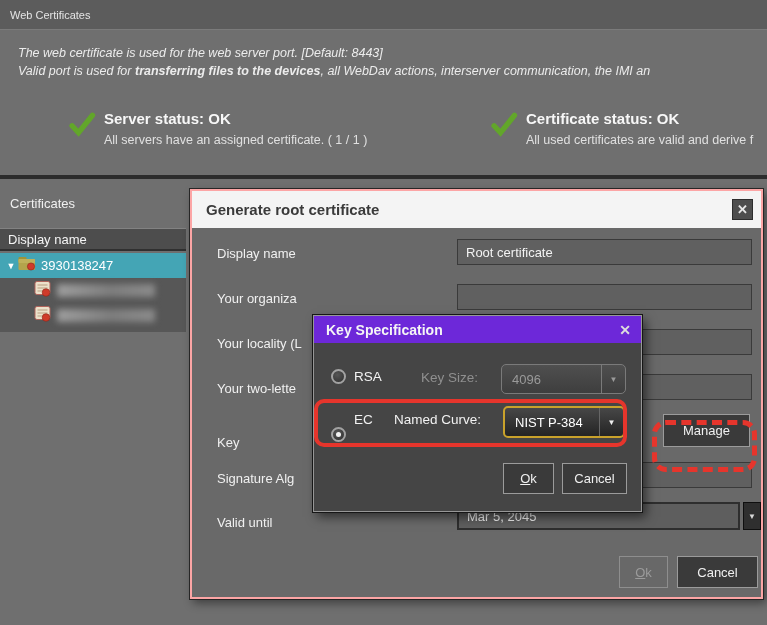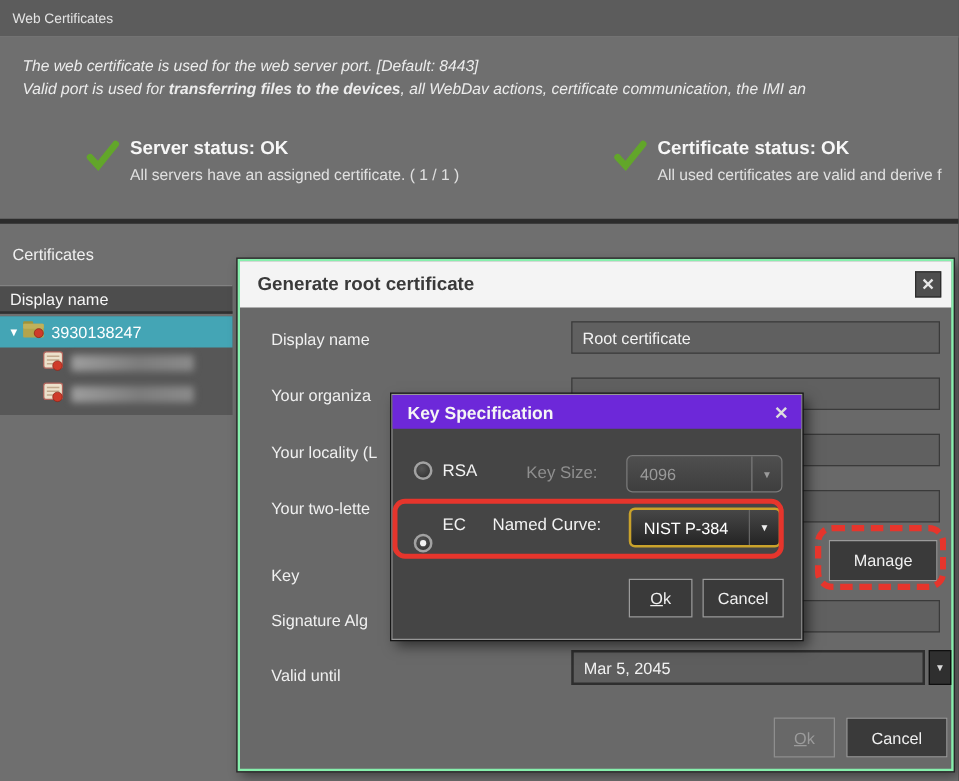--- a/index.html
+++ b/index.html
@@ -30,22 +30,22 @@
   .tree-body{left:0;top:253px;width:186px;height:79px;background:#575757;}
   .tree-row{position:relative;width:186px;height:25px;display:flex;align-items:center;}
   .tree-row.selected{background:#44a5b5;}
   .expander{width:14px;margin-left:4px;color:#fff;font-size:9px;text-align:center;}
   .tree-label{color:#ffffff;font-size:13px;margin-left:5px;white-space:nowrap;}
   .indent{width:34px;}
   .blur-name{width:98px;height:13px;margin-left:6px;border-radius:2px;
              background:linear-gradient(90deg,#9e9e9e,#7d7d7d 55%,#8b8b8b);filter:blur(3px);}
 
   
-  .dialog{left:190px;top:207px;width:573px;height:410px;background:#696969;
-          border:2px solid #86efac;outline:1px solid #262626;
+  .dialog{left:190px;top:189px;width:573px;height:410px;background:#696969;
+          border:2px solid #fca5a5;outline:1px solid #262626;
           box-shadow:3px 4px 9px rgba(0,0,0,.45);z-index:20;}
   .dlg-titlebar{position:absolute;left:0;top:0;width:100%;height:37px;background:#f4f4f4;
                 display:flex;align-items:center;justify-content:space-between;padding:0 8px 0 14px;}
   .dlg-title{color:#3a3a3a;font-size:15px;font-weight:bold;}
   .dlg-close{width:21px;height:21px;background:#4e4e4e;border:1px solid #2d2d2d;color:#e8e8e8;
              font-size:13px;font-weight:bold;display:flex;align-items:center;justify-content:center;cursor:default;}
   .field-label{color:#f0f0f0;font-size:13px;white-space:nowrap;}
   .field-input{background:#606060;border:1px solid #3a3a3a;color:#f2f2f2;font-size:13px;
                display:flex;align-items:center;padding:0 8px;white-space:nowrap;}
   .btn{display:flex;align-items:center;justify-content:center;background:#3a3a3a;
@@ -87,21 +87,21 @@
 </head>
 <body>
 
 <div id="screen">
 
   <div class="abs topbar">
     <span>Web Certificates</span>
   </div>
 
   <div class="abs info-line" style="top:46px;">The web certificate is used for the web server port. [Default: 8443]</div>
-  <div class="abs info-line" style="top:64px;"><span>Valid port is used for </span><b>transferring files to the devices</b><span>, all WebDav actions, certificate communication, the IMI an</span></div>
+  <div class="abs info-line" style="top:64px;"><span>Valid port is used for </span><b>transferring files to the devices</b><span>, all WebDav actions, interserver communication, the IMI an</span></div>
 
   <div class="abs" style="left:66px;top:110px;width:32px;height:28px;">
     <svg width="32" height="28" viewBox="0 0 24 24">
         <path d="M3.5 13.5 L9 19.5 L21 4.5" fill="none" stroke="#62a62a" stroke-width="4.6" stroke-linecap="round"></path>
       </svg>
   </div>
   <div class="abs status-title" style="left:104px;top:110px;">Server status: OK</div>
   <div class="abs status-sub" style="left:104px;top:133px;">All servers have an assigned certificate. ( 1 / 1 )</div>
 
   <div class="abs" style="left:488px;top:110px;width:32px;height:28px;">

